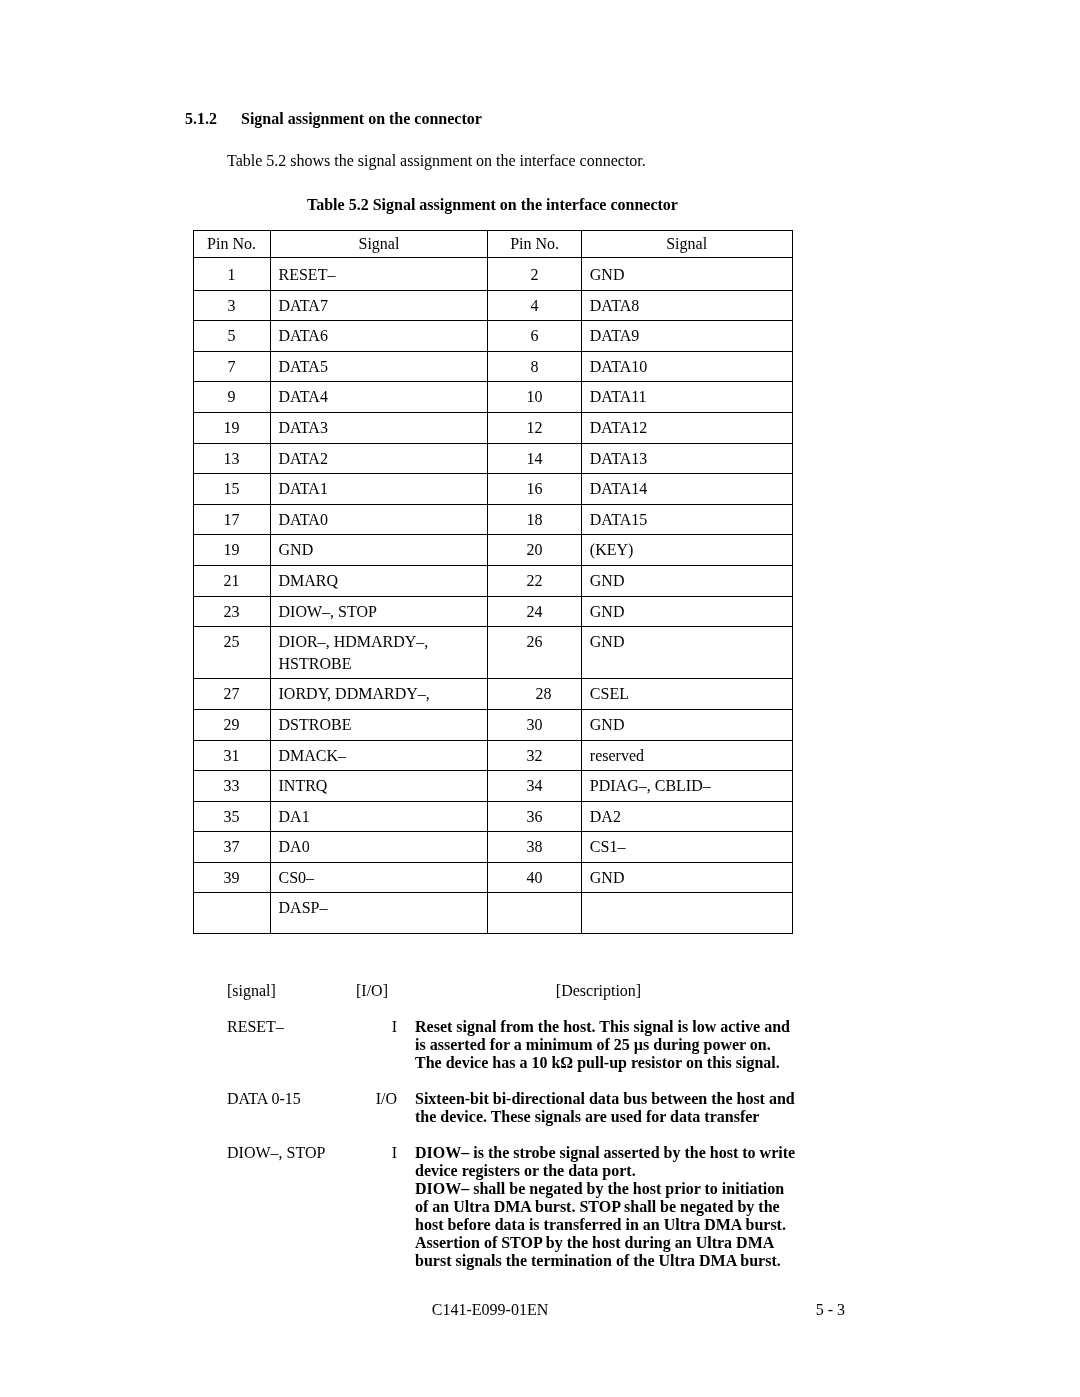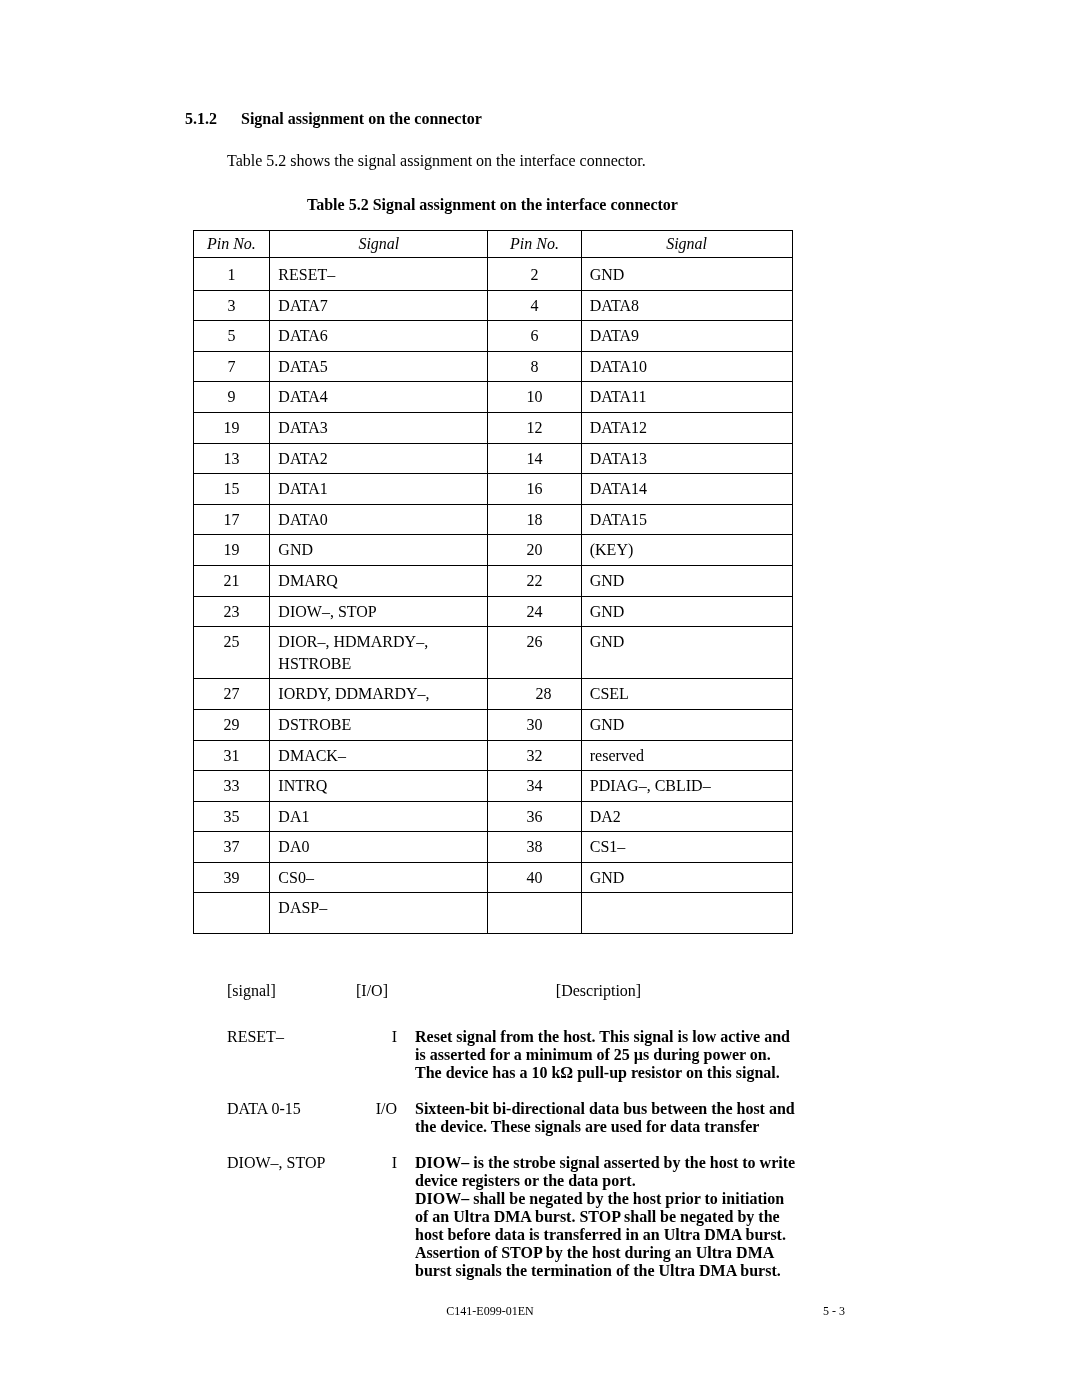--- a/index.html
+++ b/index.html
@@ -38,60 +38,59 @@
     margin: 0 auto;
   }
   table.signal-table th, table.signal-table td {
     border: 1px solid #000;
     padding: 4px 8px;
     vertical-align: top;
   }
   table.signal-table th {
     font-weight: normal;
     text-align: center;
-    font-style: italic;
   }
   .col-pin { width: 70px; text-align: center; }
   .col-sig { width: 230px; }
   .signal-body td {
     border-top: none;
     border-bottom: none;
     padding: 0 8px;
     line-height: 1.35;
   }
   .signal-body tr:first-child td { padding-top: 6px; }
   .signal-body tr:last-child td { padding-bottom: 14px; border-bottom: 1px solid #000; }
 
   .desc-block {
     margin: 48px 0 0 42px;
   }
   .desc-header {
     display: flex;
-    margin-bottom: 28px;
+    margin-bottom: 18px;
     align-items: flex-end;
   }
   .desc-header .c1 { width: 120px; text-align: left; }
   .desc-header .c2 { width: 50px; text-align: center; }
   .desc-header .c3 { flex: 1; text-align: center; }
   .desc-row {
     display: flex;
     margin-bottom: 18px;
   }
   .desc-row .c1 { width: 120px; }
   .desc-row .c2 { width: 50px; text-align: right; padding-right: 18px; }
   .desc-row .c3 { flex: 1; font-weight: bold; }
 
   .footer {
     position: absolute;
     bottom: 78px;
     left: 0;
     width: 100%;
     display: flex;
     justify-content: center;
-    font-size: 12px;
+    font-size: 16px;
   }
   .footer-inner {
     width: 710px;
     display: flex;
     justify-content: space-between;
   }
   .footer-center { flex:1; text-align:center; }
   .footer-left { width: 100px; }
   .footer-right { width: 100px; text-align: right; }
 </style>

